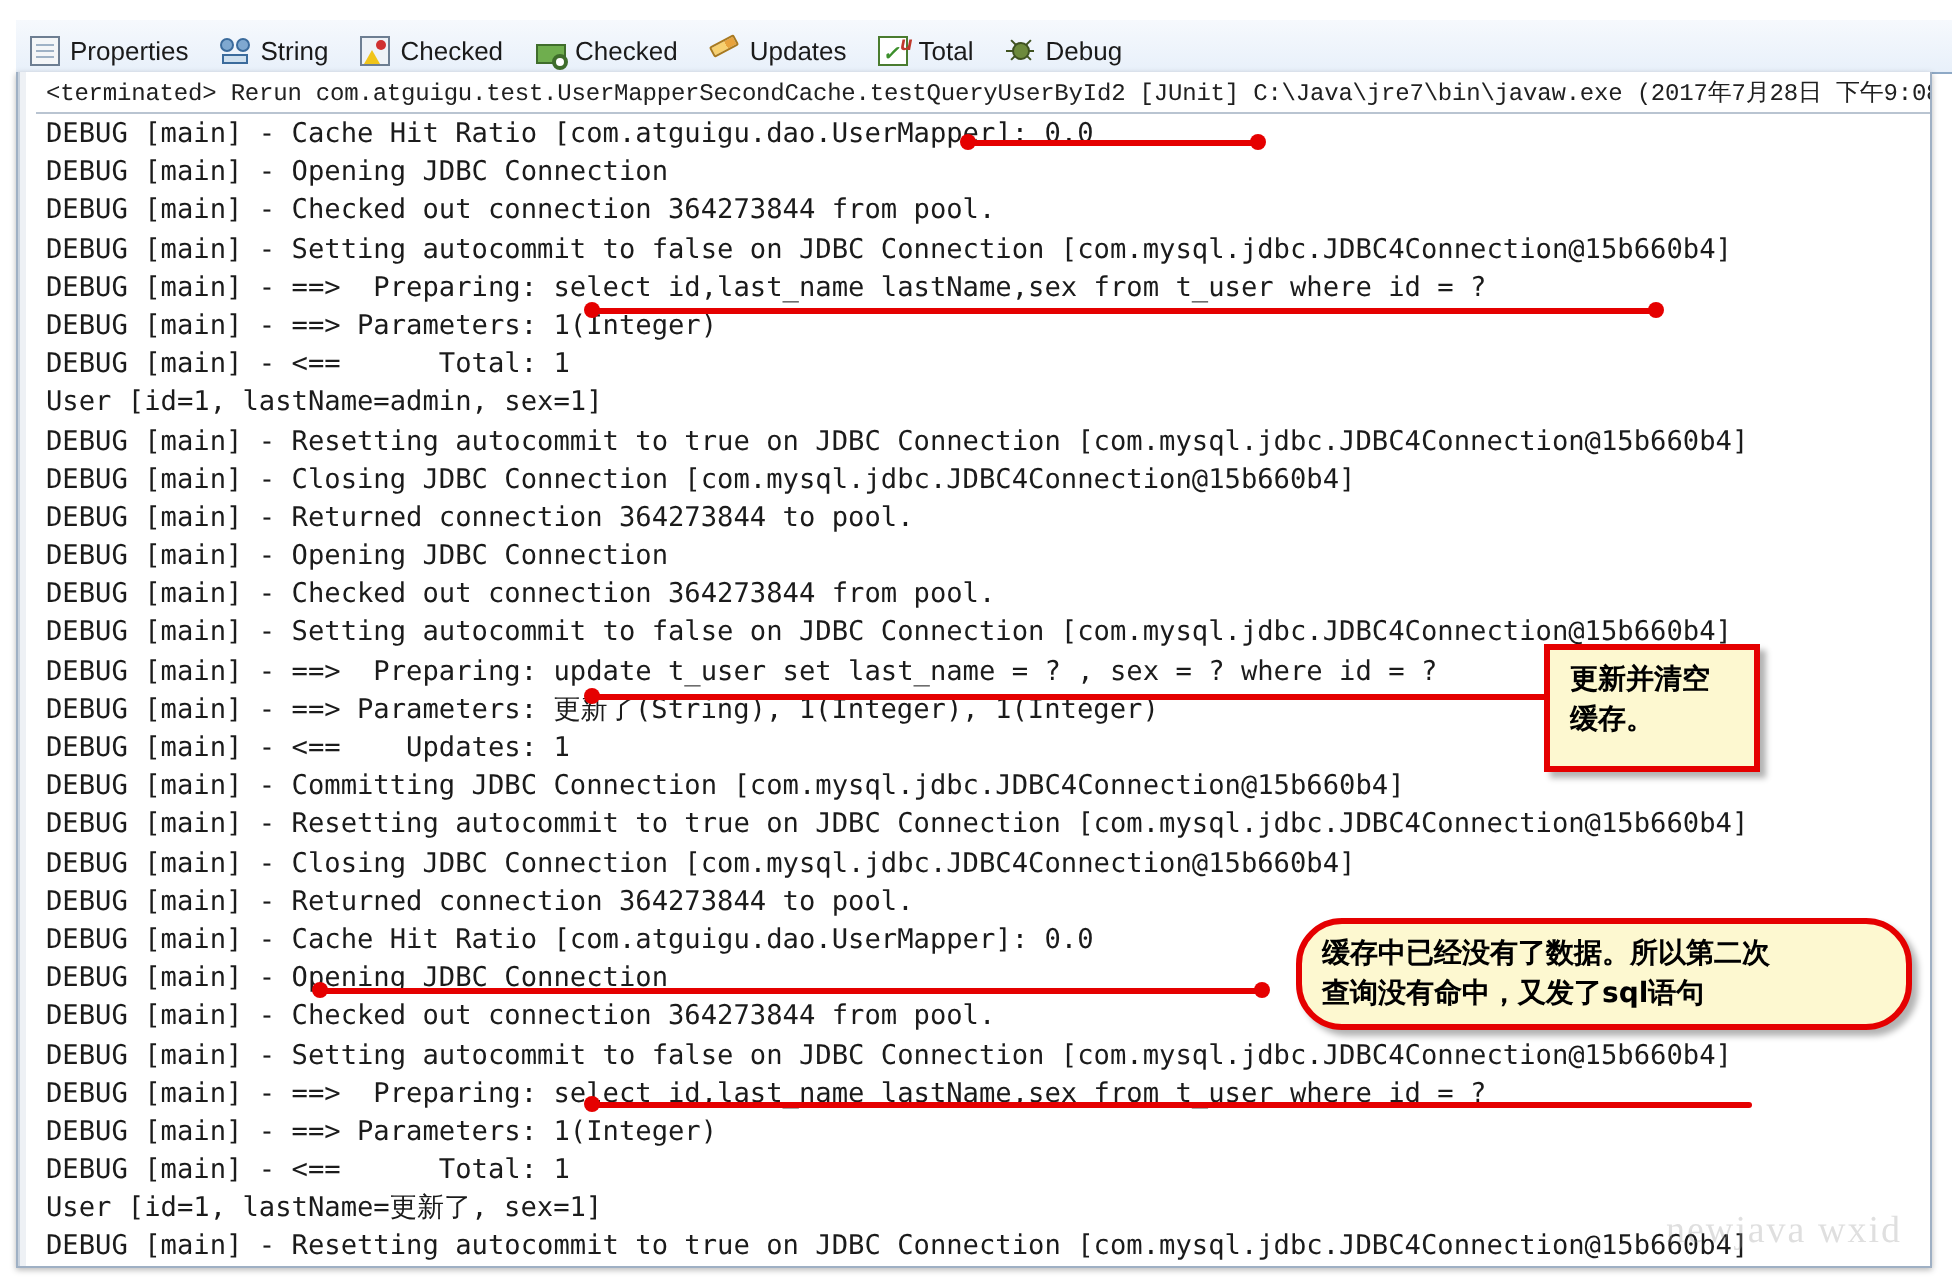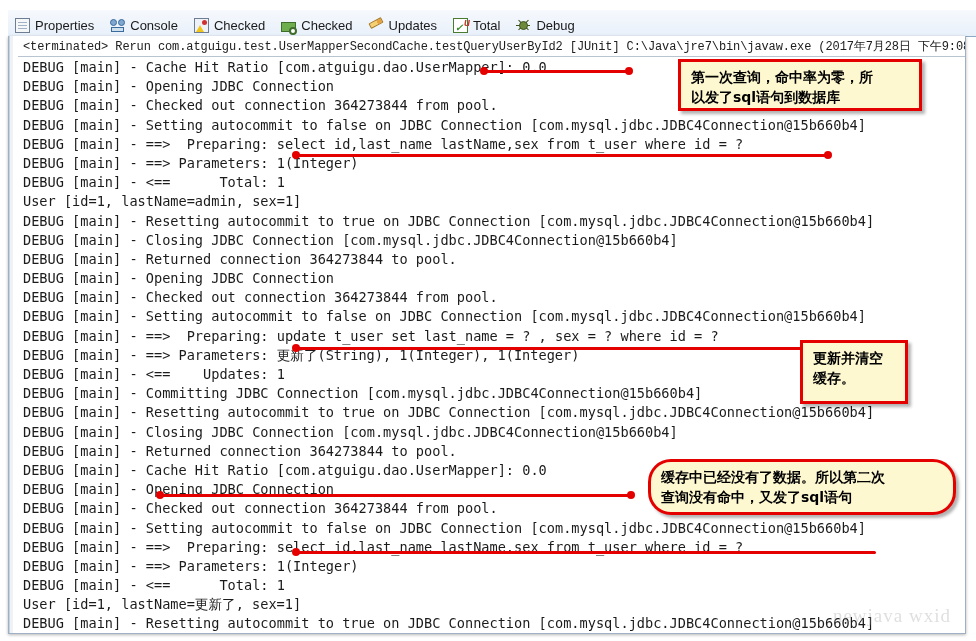--- a/index.html
+++ b/index.html
@@ -239,21 +239,21 @@
 
     <div class="tab">
       <span class="tabicon ic-properties"></span>
       <span class="lbl">Properties</span>
     </div>
 
     <div class="tab">
       <span class="tabicon ic-servers">
           <i class="bar"></i>
         </span>
-      <span class="lbl">Console</span>
+      <span class="lbl">String</span>
     </div>
 
     <div class="tab">
       <span class="tabicon ic-problems">
           <i class="dotred"></i>
           <i class="warn"></i>
         </span>
       <span class="lbl">Checked</span>
     </div>
 
@@ -315,24 +315,22 @@
     <div class="udot" style="left:292px; top:344px;"></div>
     <div class="udot" style="left:805px; top:344px;"></div>
 
     <div class="uline" style="left:160px; top:494px; width:472px;"></div>
     <div class="udot" style="left:156px; top:491px;"></div>
     <div class="udot" style="left:627px; top:491px;"></div>
 
     <div class="uline" style="left:296px; top:551px; width:580px;"></div>
     <div class="udot" style="left:292px; top:548px;"></div>
 
-    <div class="callout" style="left:678px; top:59px; width:244px; height:52px;">第一次查询，命中率为零，所
-以发了sql语句到数据库</div>
-
-    <div class="callout" style="left:800px; top:322px; width:108px; height:64px;margin-top:18px;">更新并清空
+
+    <div class="callout" style="left:772px; top:322px; width:108px; height:64px;">更新并清空
 缓存。</div>
 
     <div class="callout" style="left:648px; top:459px; width:308px; height:56px;border-radius:23px;">缓存中已经没有了数据。所以第二次
 查询没有命中，又发了sql语句</div>
 
   </div>
 
 </div>
 
 </body></html>

